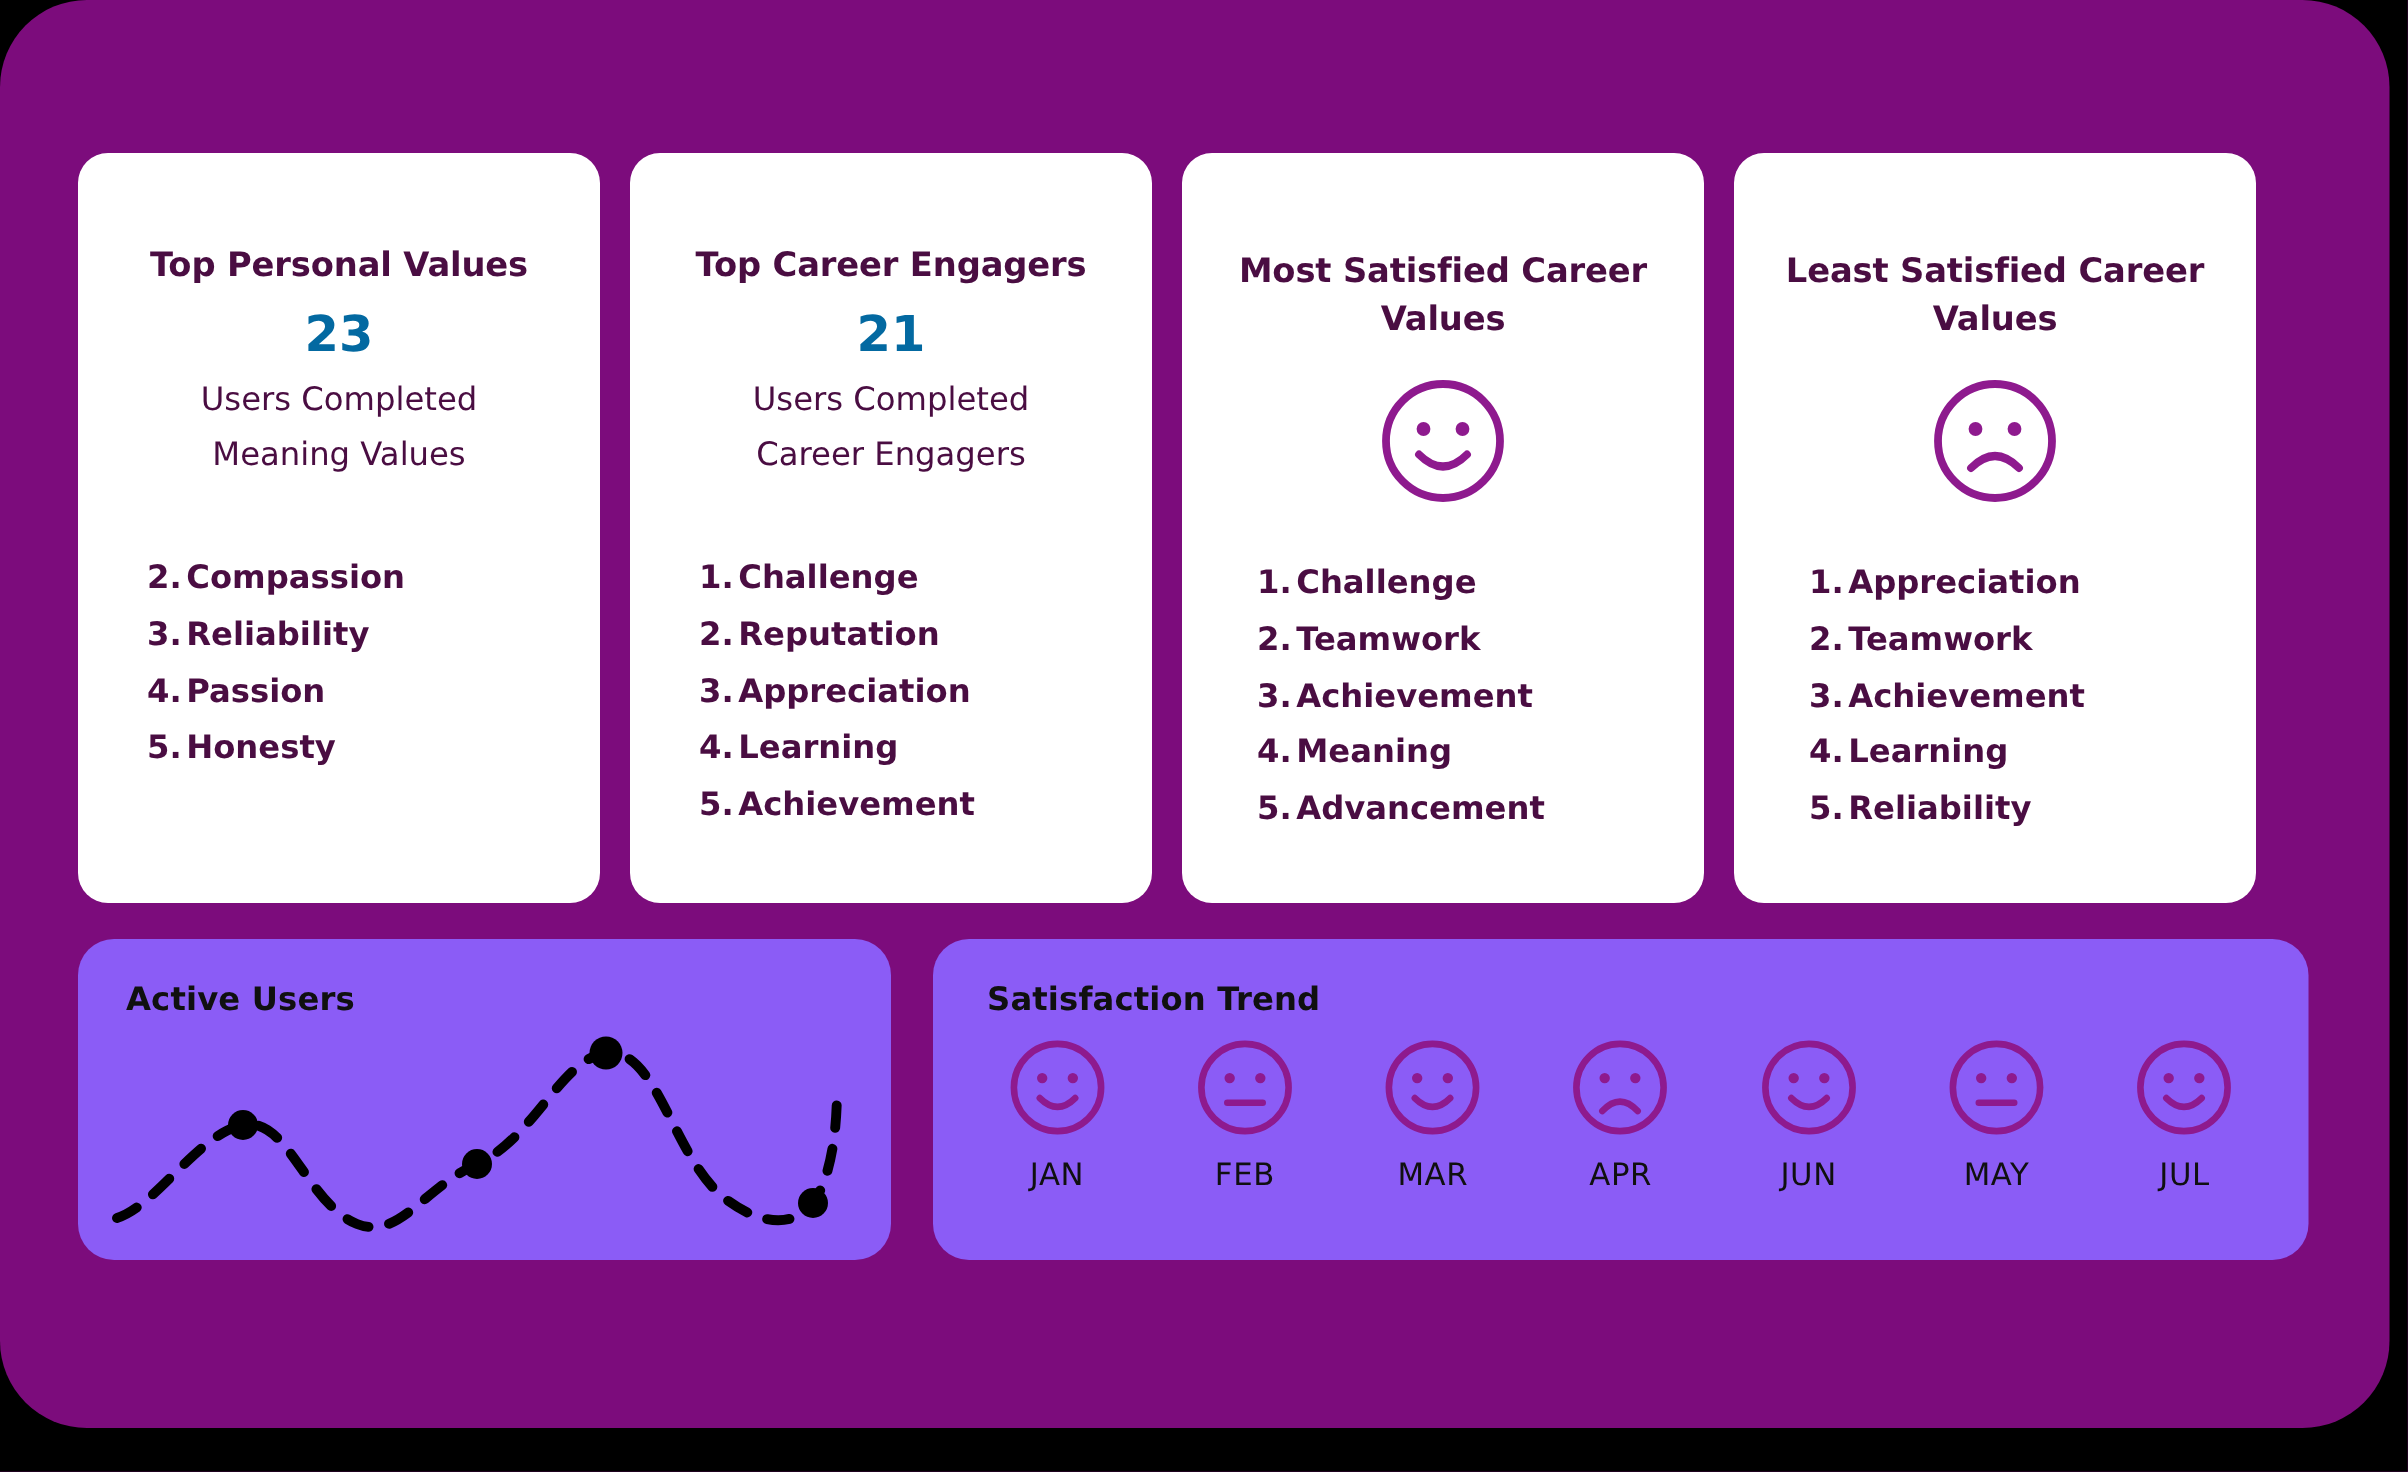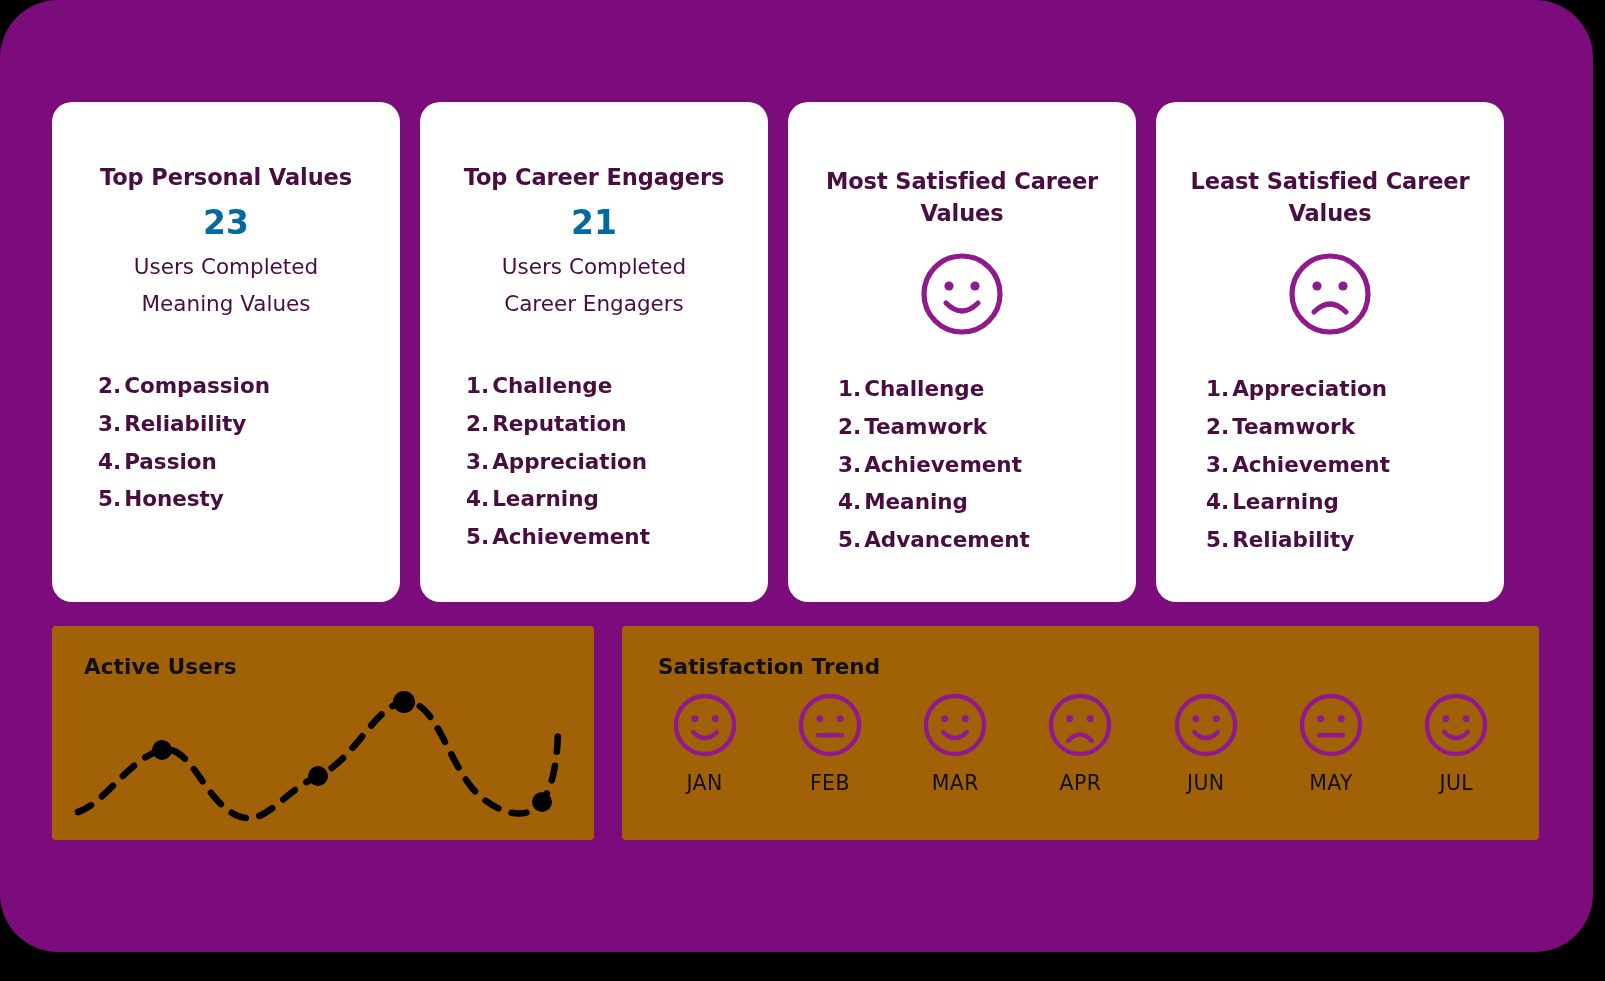--- a/index.html
+++ b/index.html
@@ -104,22 +104,22 @@
     position: absolute;
     left: 52px;
     top: 626px;
     width: 1487px;
     height: 214px;
   }
   .panel {
     position: absolute;
     top: 0;
     height: 214px;
-    background: #a16207;
-    border-radius: 4px;
+    background: #8b5cf6;
+    border-radius: 24px;
     box-sizing: border-box;
   }
   .panel-active { left: 0px; width: 542px; }
   .panel-trend  { left: 570px; width: 917px; }
 
   .panel-title {
     position: absolute;
     left: 32px;
     top: 28px;
     font-size: 21.5px;

